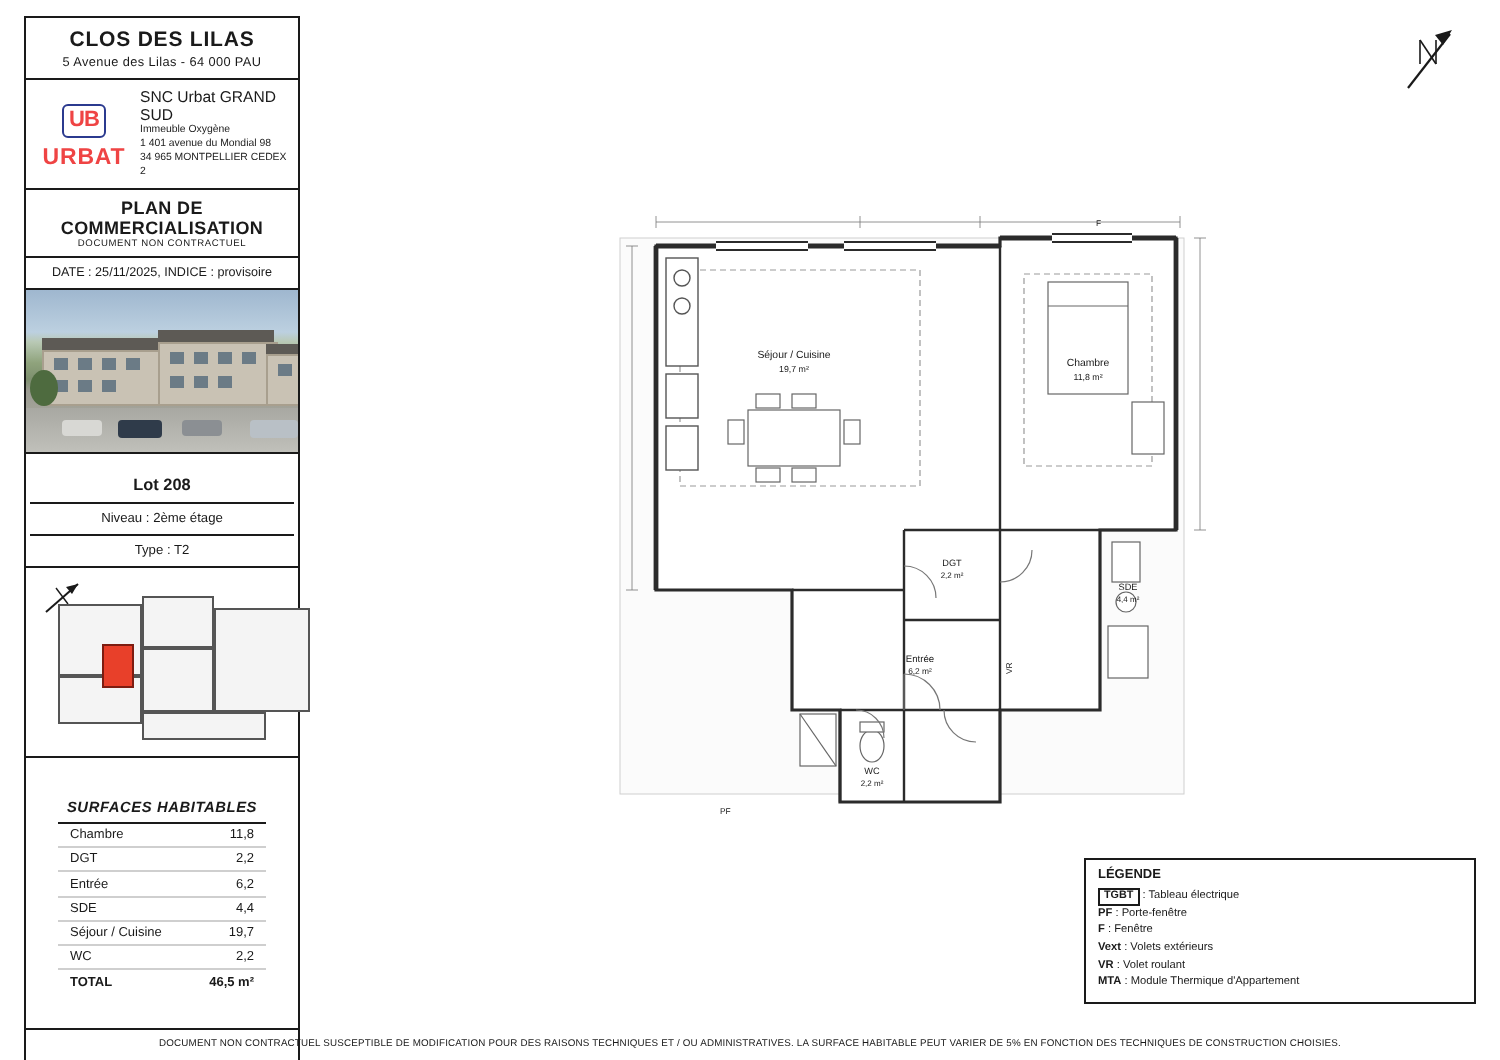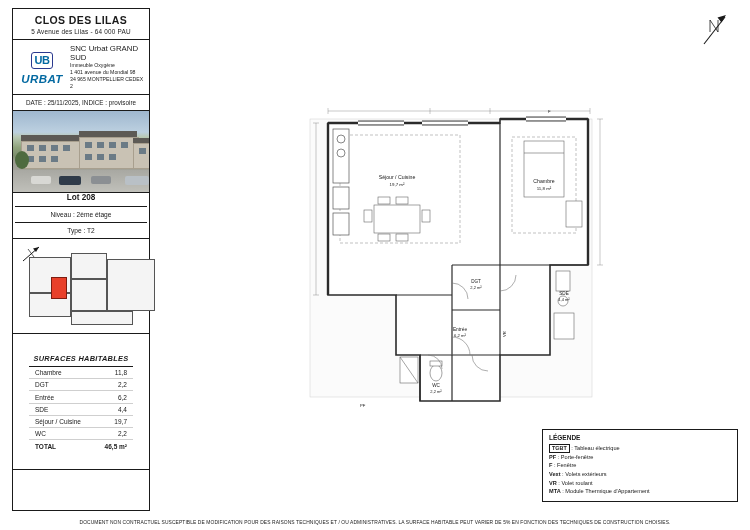--- a/index.html
+++ b/index.html
@@ -52,38 +52,37 @@
   .promo-box {
     display: flex;
     align-items: center;
     padding: 4px 3px;
     min-height: 44px;
   }
   .logo {
     width: 52px;
     flex: 0 0 52px;
     text-align: center;
-    color: #0369a1;
+    color: #ef4444;
   }
   .logo-mark {
     display: inline-block;
     border: 1.6px solid #2b3a8f;
     border-radius: 3px;
     font-size: 11px;
     font-weight: bold;
     line-height: 1;
     padding: 2px 3px;
     letter-spacing: -0.5px;
   }
   .logo-text {
     font-size: 11.5px;
     font-weight: bold;
     letter-spacing: 0.4px;
     margin-top: 4px;
-    font-style: italic;
   }
   .promo-info { flex: 1; padding-left: 2px; }
   .promo-name {
     font-size: 7.8px;
     font-weight: normal;
   }
   .promo-line {
     font-size: 5.2px;
     color: #222;
     line-height: 1.35;
@@ -144,21 +143,21 @@
     left: 0; right: 0; bottom: 0;
     height: 22px;
     background: linear-gradient(to bottom,#a8a8a2,#c0c0ba);
   }
   .photo .tree {
     position: absolute;
     background: #4e6b3f;
     border-radius: 50%;
   }
 
-  .lot-box { text-align: center; padding: 0 2px 4px; }
+  .lot-box { text-align: center; padding: 11px 2px 4px; }
   .lot-title { font-size: 8.2px; font-weight: bold; }
   .lot-line { font-size: 6.6px; margin-top: 4px; }
   .lot-line.sep {
     border-top: 1px solid #1a1a1a;
     padding-top: 4px;
     margin-top: 4px;
   }
 
   .key-box {
     height: 95px;
@@ -300,20 +299,24 @@
         <div class="logo-text">URBAT</div>
       </div>
       <div class="promo-info">
         <div class="promo-name">SNC Urbat GRAND SUD</div>
         <div class="promo-line">Immeuble Oxygène</div>
         <div class="promo-line">1 401 avenue du Mondial 98</div>
         <div class="promo-line">34 965 MONTPELLIER CEDEX 2</div>
       </div>
     </div>
 
+    <div class="box plan-box">
+      <div class="plan-title">PLAN DE COMMERCIALISATION</div>
+      <div class="plan-sub">DOCUMENT NON CONTRACTUEL</div>
+    </div>
 
     <div class="box date-box">
       <span>DATE : 25/11/2025, INDICE : provisoire</span>
     </div>
 
     <div class="box photo-box">
       <div class="photo">
 
         <div class="roof" style="left:8px; top:24px; width:62px; height:7px;"></div>
         <div class="bldg" style="left:8px; top:30px; width:62px; height:26px;"></div>

